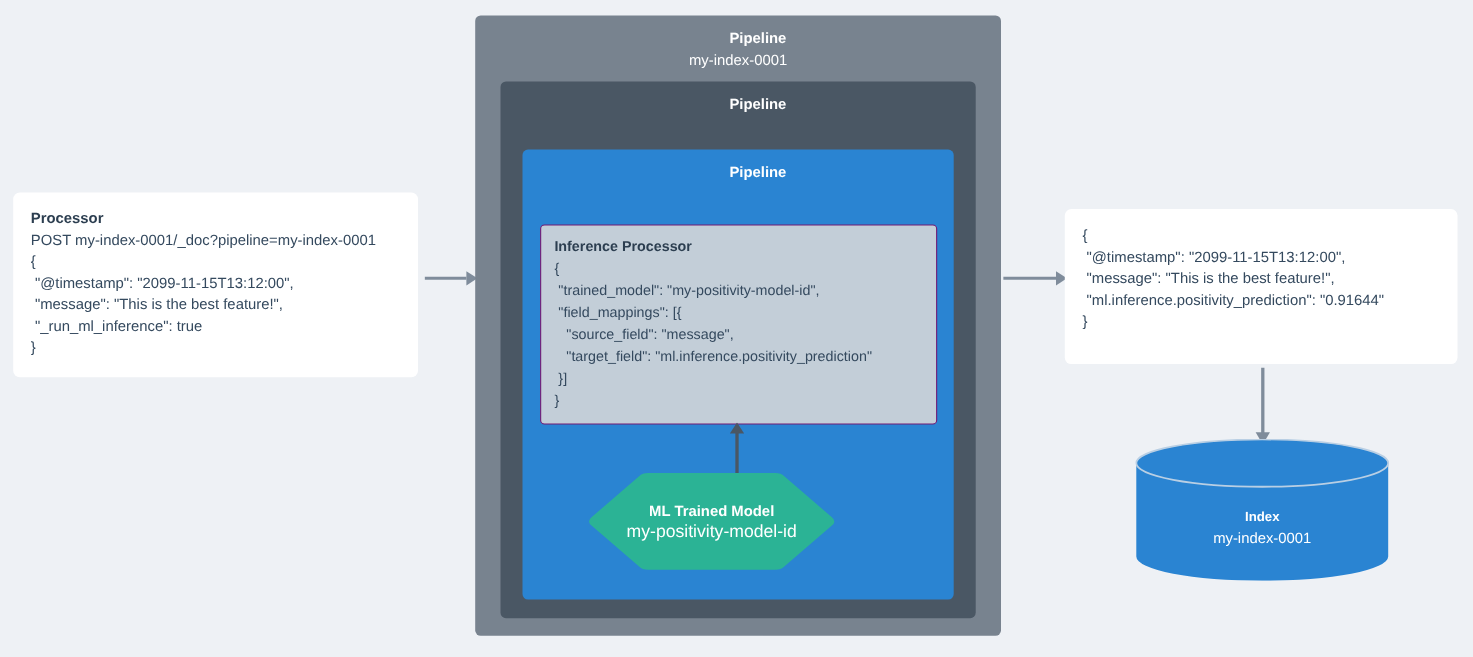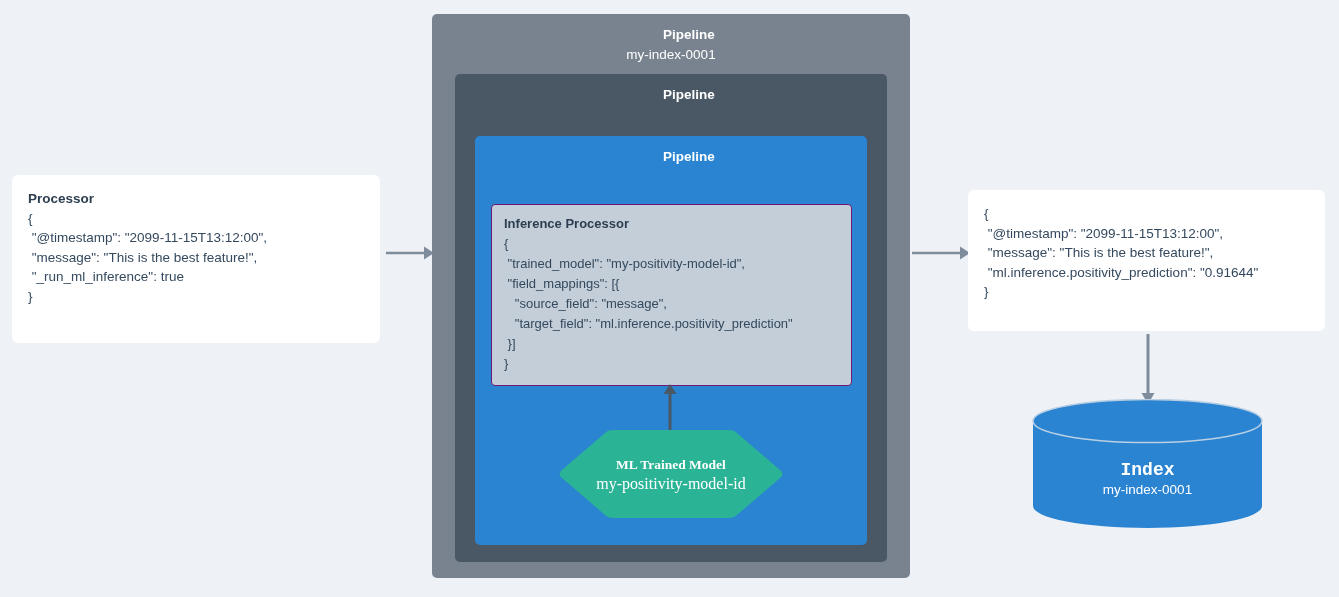--- a/index.html
+++ b/index.html
@@ -102,21 +102,21 @@
   #inference-processor .ip-line {
     font-size: 13px;
     line-height: 20px;
     color: #34495e;
     white-space: pre;
   }
 
   
   #ml-model-hex {
     position: absolute;
-    left: 556px; top: 427px; width: 230px; height: 94px; font-family: Liberation Serif, serif;
+    left: 532px; top: 427px; width: 230px; height: 94px;
   }
   #ml-model-hex svg { display: block; }
   #ml-model-hex .hex-text {
     position: absolute;
     inset: 0;
     display: flex;
     flex-direction: column;
     align-items: center;
     justify-content: center;
     color: #ffffff;
@@ -140,24 +140,23 @@
   #index-cylinder svg { display: block; }
   #index-cylinder .cyl-text {
     position: absolute;
     left: 0; right: 0; top: 62px;
     text-align: center;
     color: #ffffff;
     pointer-events: none;
   }
   #index-cylinder .cyl-title {
     font-weight: bold;
-    font-size: 18px;
+    font-size: 12px;
     line-height: 19px;
     display: block;
-    font-family: Liberation Mono, monospace;
   }
   #index-cylinder .cyl-sub {
     font-size: 13.5px;
     line-height: 20px;
     display: block;
   }
 
   
   .arrow { position: absolute; }
   #arrow-doc-to-pipeline { left: 386px; top: 243px; width: 48px; height: 20px; }
@@ -165,20 +164,21 @@
   #arrow-model-to-processor { left: 659px; top: 384px; width: 22px; height: 48px; }
   #arrow-enriched-to-index { left: 1137px; top: 334px; width: 22px; height: 70px; }
 </style>
 </head>
 <body>
 
 <div class="stage">
 
   <div class="doc-card" id="document-card">
     <div class="doc-title">Processor</div>
+    <div class="doc-line">POST my-index-0001/_doc?pipeline=my-index-0001</div>
     <div class="doc-line">{</div>
     <div class="doc-line"> "@timestamp": "2099-11-15T13:12:00",</div>
     <div class="doc-line"> "message": "This is the best feature!",</div>
     <div class="doc-line"> "_run_ml_inference": true</div>
     <div class="doc-line">}</div>
   </div>
 
   <div class="arrow" id="arrow-doc-to-pipeline">
     <svg width="48" height="20" viewBox="0 0 48 20">
       <line x1="0" y1="10" x2="38" y2="10" stroke="#7f8c9b" stroke-width="2.6"></line>

